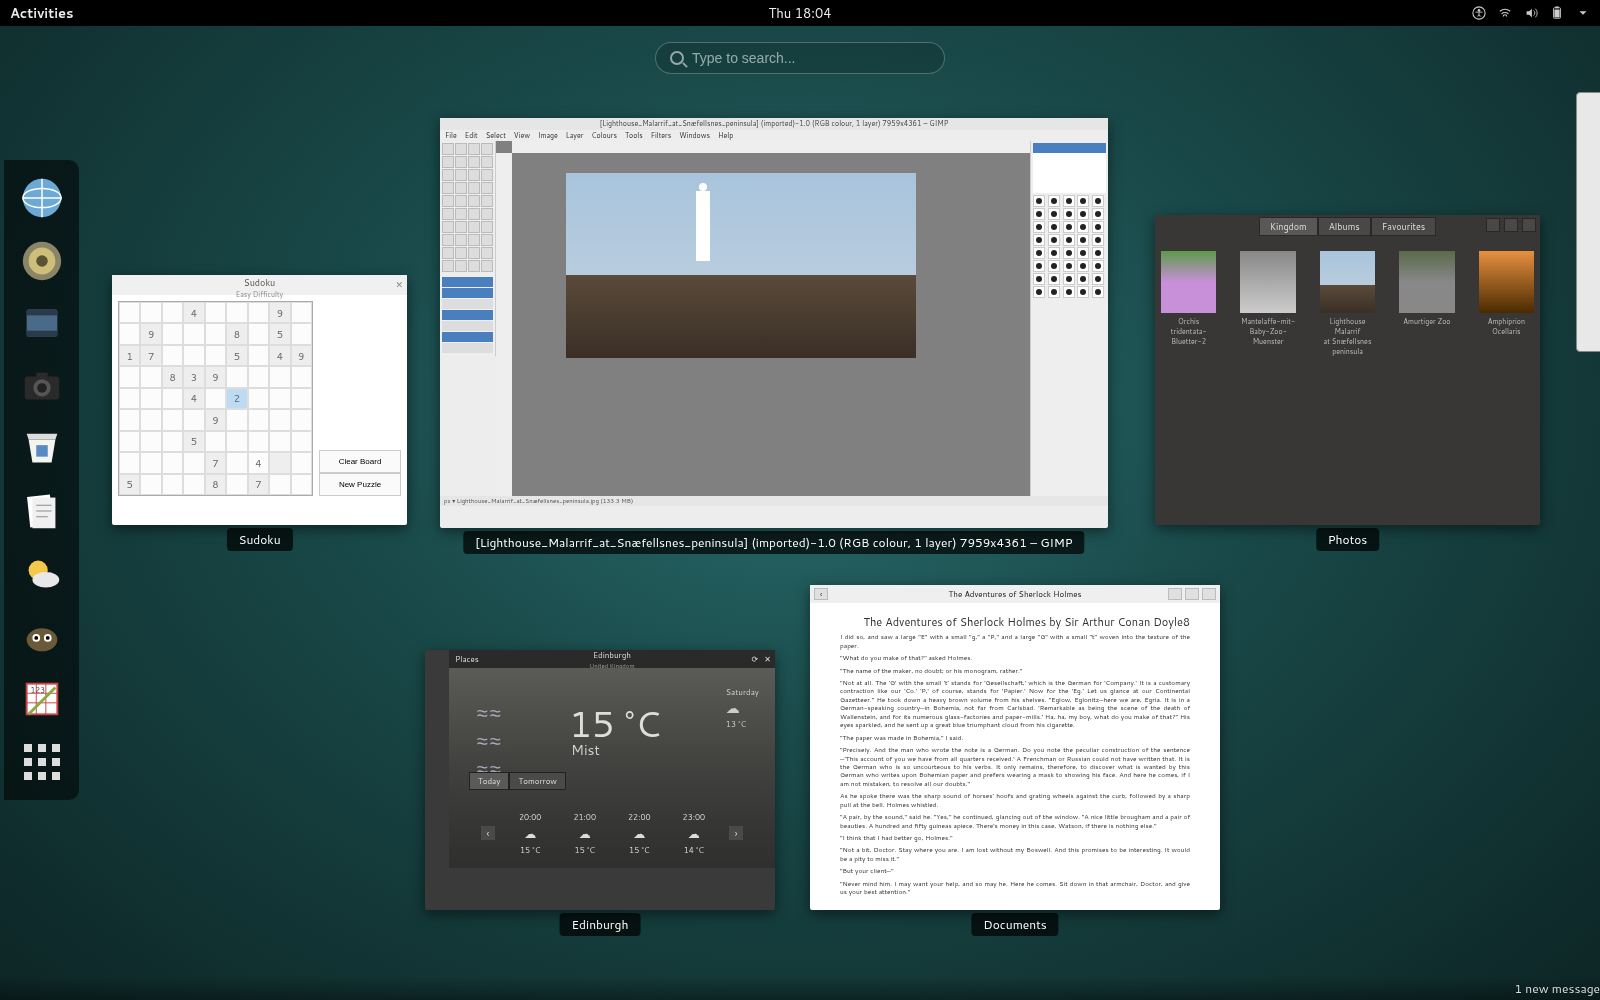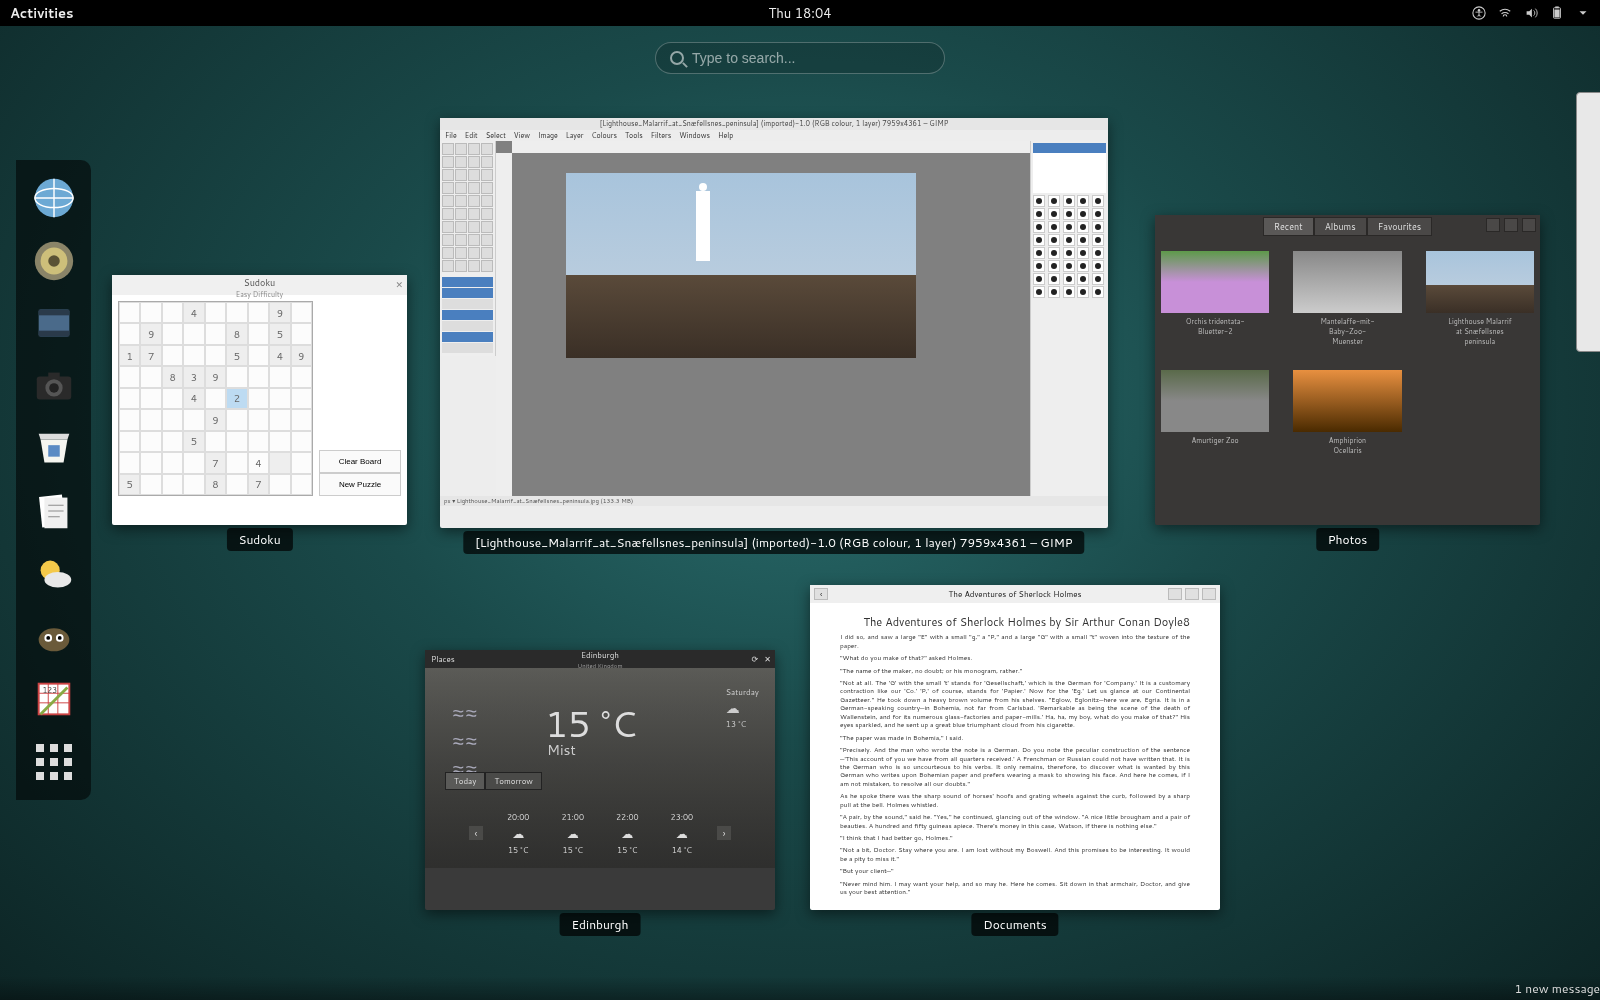--- a/index.html
+++ b/index.html
@@ -31,21 +31,21 @@
   .search input {
     flex: 1; background: transparent; border: none; outline: none; color: #fff;
     font-size: 14px;
   }
   .search input::placeholder { color: rgba(255,255,255,.55); }
   .search-icon { width: 14px; height: 14px; background: none; border: 2px solid rgba(255,255,255,.55); border-radius: 50%; margin-right: 8px; position: relative; }
   .search-icon::after { content:''; position:absolute; width:6px; height:2px; background:rgba(255,255,255,.55); top:11px; left:10px; transform:rotate(45deg); }
 
   
   .dash {
-    position: absolute; left: 16px; top: 160px; width: 75px; height: 640px;
+    position: absolute; left: 4px; top: 160px; width: 75px; height: 640px;
     background: rgba(0,0,0,.55); border-radius: 0 10px 10px 0;
     display: flex; flex-direction: column; align-items: center; padding: 14px 12px; gap: 14px;
   }
   .dash-item { width: 56px; height: 56px; border-radius: 6px; display:flex; align-items:center; justify-content:center; cursor:pointer; }
   .dash-item svg { width: 46px; height: 46px; }
   .dash-item.grid { margin-top: auto; }
   .grid-dots { display:grid; grid-template-columns:repeat(3,8px); grid-template-rows:repeat(3,8px); gap:6px; }
   .grid-dots span { background:#ddd; width:8px; height:8px; }
 
   
@@ -98,32 +98,32 @@
   .gimp-right .brushes div::after{content:'';width:6px;height:6px;background:#222;border-radius:50%;}
   .gimp-status { height:10px; background:#e6e6e6; font-size:6px; padding:0 4px; color:#555; }
 
   
   .photos { right:60px; top:215px; width:385px; height:310px; background:#393736; color:#ddd; }
   .photos-header { height:22px; background:#393736; display:flex; align-items:center; justify-content:center; gap:0; position:relative; }
   .ph-tab { font-size:9px; padding:2px 10px; background:#4a4847; border:1px solid #2a2827; }
   .ph-tab.active { background:#5a5857; }
   .ph-tools { position:absolute; right:4px; top:3px; display:flex; gap:4px; }
   .ph-tools span { width:14px; height:14px; background:#4a4847; display:inline-block; border:1px solid #2a2827; }
-  .photos-grid { display:grid; grid-template-columns:repeat(3,1fr); gap:24px; padding:14px 6px; }
+  .photos-grid { display:grid; grid-template-columns:repeat(5,1fr); gap:24px; padding:14px 6px; }
   .photo-item { text-align:center; font-size:7px; color:#bbb; }
   .photo-thumb { width:100%; height:62px; background:#556; margin-bottom:3px; }
   .pt-a{background:linear-gradient(#5d9a4a,#c890d8 50%);}
   .pt-b{background:linear-gradient(#888,#ccc);}
   .pt-c{background:linear-gradient(#a8c4dc 0%,#b8ccde 55%,#5a4a3a 55%,#3a2f26 100%);}
   .pt-d{background:linear-gradient(#d8dcd8,#888);}
   .pt-e{background:linear-gradient(#5a6a4a,#888 50%);}
   .pt-f{background:linear-gradient(#e89040,#4a2a00);}
 
   
-  .weather { left:425px; top:650px; width:350px; height:260px; background:#3a3a3a; color:#ddd; }
+  .weather { left:425px; top:650px; width:350px; height:260px; background:#3a3a3a; color:#ddd;padding-left:24px; }
   .weather-top { height:18px; background:#2a2a2a; display:flex; align-items:center; padding:0 6px; font-size:8px; position:relative; }
   .weather-top .city { position:absolute; left:50%; transform:translateX(-50%); text-align:center; }
   .weather-top .sub{display:block; font-size:6px; color:#999;}
   .weather-top .tools{position:absolute; right:4px; display:flex; gap:6px;}
   .weather-body { height:200px; background:linear-gradient(rgba(60,60,60,.5),rgba(40,40,40,.8)),linear-gradient(#7a7a72,#4a4a44); position:relative; padding:18px 20px; }
   .weather-icon { position:absolute; left:28px; top:30px; }
   .weather-icon span{display:block;font-size:20px;color:#aab;letter-spacing:2px;}
   .weather-temp { position:absolute; left:120px; top:30px; font-size:36px; font-weight:300; color:#ddd; }
   .weather-desc { position:absolute; left:122px; top:72px; font-size:14px; color:#ccc; }
   .weather-side { position:absolute; right:16px; top:18px; font-size:8px; color:#ccc; }
@@ -508,21 +508,21 @@
           <div></div>
         </div>
     </div>
   </div>
   <div class="gimp-status">px ▾   Lighthouse_Malarrif_at_Snæfellsnes_peninsula.jpg (133.3 MB)</div>
   <div class="win-label">[Lighthouse_Malarrif_at_Snæfellsnes_peninsula] (imported)-1.0 (RGB colour, 1 layer) 7959x4361 – GIMP</div>
 </div>
 
 <div class="win photos">
   <div class="photos-header">
-    <span class="ph-tab active">Recent</span>
+    <span class="ph-tab active">Kingdom</span>
     <span class="ph-tab">Albums</span>
     <span class="ph-tab">Favourites</span>
     <div class="ph-tools">
       <span></span>
       <span></span>
       <span></span>
     </div>
   </div>
   <div class="photos-grid" id="photos-grid">
       <div class="photo-item">

